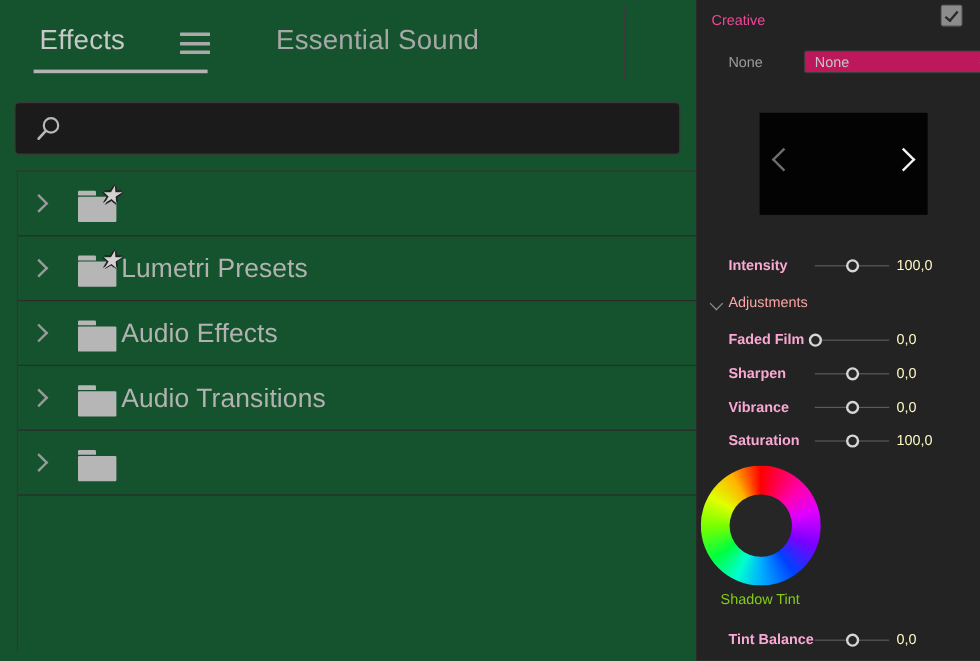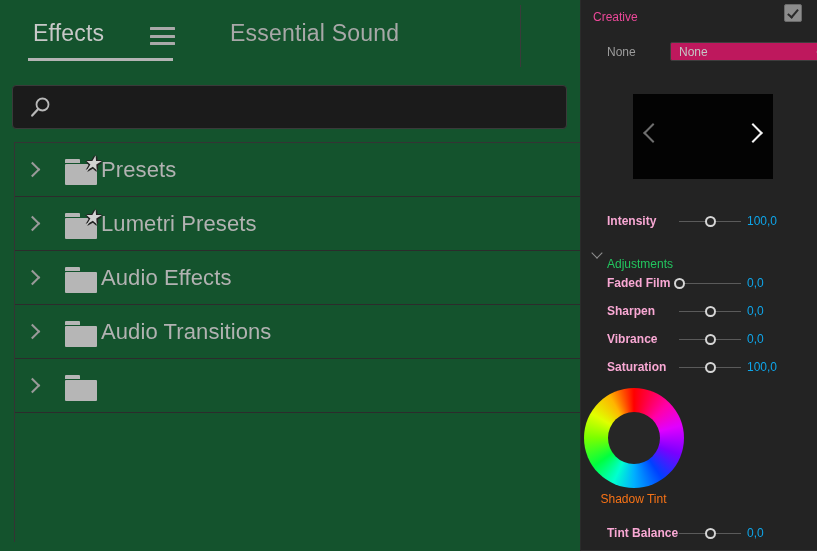--- a/index.html
+++ b/index.html
@@ -284,21 +284,21 @@
     border: 2px solid #d6d6d6;
     background: #262626;
     border-radius: 50%;
     box-sizing: border-box;
     cursor: pointer;
   }
   .param .pval {
     position: absolute;
     left: 166px; top: 2px;
     width: 60px;
-    color: #0ea5e9;
+    color: #fef9c3;
     font-size: 12px;
     cursor: text;
   }
 
   .adj-header {
     position: absolute;
     left: 12px; top: 245px;
     width: 220px; height: 18px;
     cursor: pointer;
   }
@@ -306,23 +306,22 @@
     position: absolute;
     left: 0px; top: 4px;
     width: 7px; height: 7px;
     border-bottom: 1.5px solid #8f8f8f;
     border-right: 1.5px solid #8f8f8f;
     transform: rotate(45deg);
   }
   .adj-header .lbl {
     position: absolute;
     left: 14px; top: 0px;
-    color: #22c55e;
-    font-size: 12px;
-    margin-top: 12px;
+    color: #fca5a5;
+    font-size: 12px;
   }
 
   
   .wheels {
     position: absolute;
     left: 0; top: 388px;
     width: 237px; height: 115px;
   }
   .wheel-item {
     position: absolute;
@@ -347,21 +346,21 @@
     content: "";
     position: absolute;
     left: 50%; top: 50%;
     transform: translate(-50%,-50%);
     width: 52px; height: 52px;
     border-radius: 50%;
     background: #262626;
   }
   .wheel-label {
     margin-top: 4px;
-    color: #f97316;
+    color: #84cc16;
     font-size: 12px;
   }
   .wheel-shadow { left: 0px; }
   .wheel-highlight { left: 105px; }
 
   .bottom-divider {
     position: absolute;
     left: 0; bottom: 0;
     width: 237px; height: 1px;
     background: #303030;
@@ -398,21 +397,20 @@
 
       <div class="tree-row">
         <span class="twisty">
             <i class="chev-right"></i>
           </span>
         <span class="folder-ico">
           <i class="ftab"></i>
             <i class="fbody"></i>
             <i class="fstar">★</i>
         </span>
-        <span class="tree-label">Presets</span>
       </div>
 
       <div class="tree-row">
         <span class="twisty">
             <i class="chev-right"></i>
           </span>
         <span class="folder-ico">
           <i class="ftab"></i>
             <i class="fbody"></i>
             <i class="fstar">★</i>

